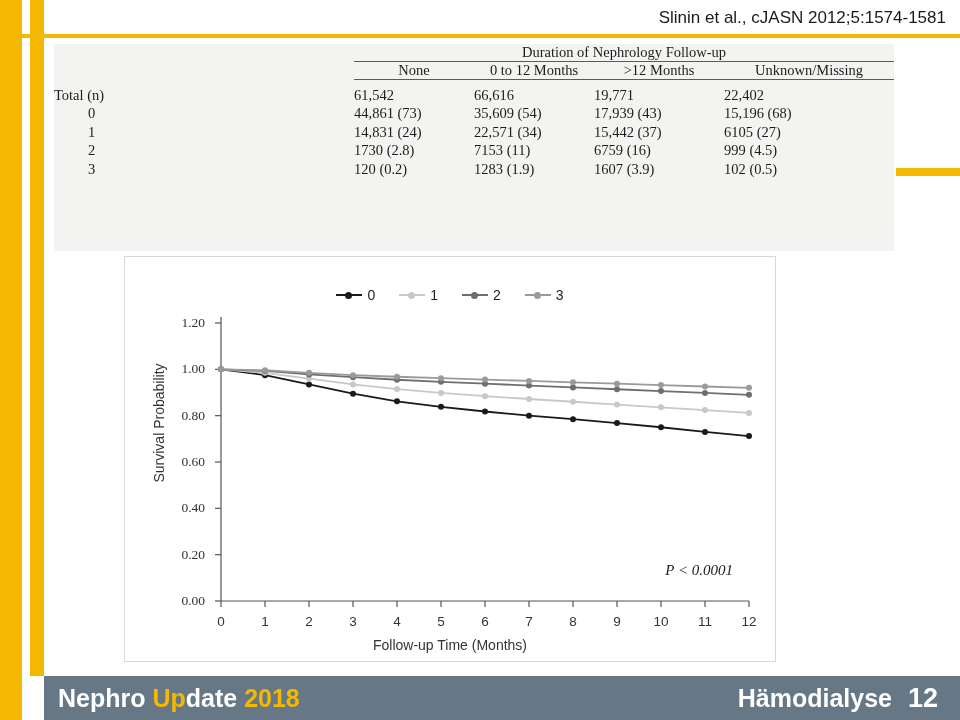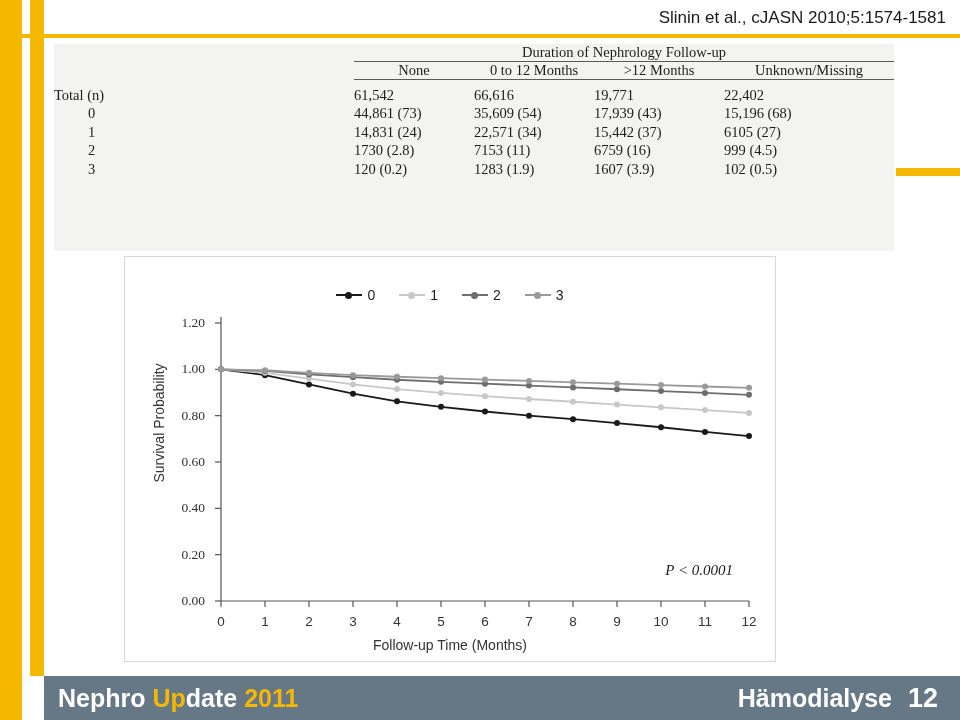--- a/index.html
+++ b/index.html
@@ -212,21 +212,21 @@
   }
 </style>
 </head>
 <body>
 
 <div class="left-bar"></div>
 <div class="left-bar-2"></div>
 <div class="top-rule"></div>
 <div class="right-rule"></div>
 
-<div class="citation">Slinin et al., cJASN 2010;5:1574-1581</div>
+<div class="citation">Slinin et al., cJASN 2012;5:1574-1581</div>
 
 <div class="table-figure">
   <table class="data">
     <thead>
       <tr>
         <th class="spacer-head" style="width:300px"></th>
         <th class="grp-head" colspan="4">Duration of Nephrology Follow-up</th>
       </tr>
       <tr>
         <th class="spacer-head"></th>
@@ -376,16 +376,16 @@
           <span>3</span>
         </div>
       </div>
     <div class="axis-label-y">Survival Probability</div>
     <div class="axis-label-x">Follow-up Time (Months)</div>
     <div class="pvalue">P &lt; 0.0001</div>
   <div class="ytick" style="top: 344px;">0.00</div><div class="ytick" style="top: 297.667px;">0.20</div><div class="ytick" style="top: 251.333px;">0.40</div><div class="ytick" style="top: 205px;">0.60</div><div class="ytick" style="top: 158.667px;">0.80</div><div class="ytick" style="top: 112.333px;">1.00</div><div class="ytick" style="top: 66px;">1.20</div><div class="xtick" style="left: 96px;">0</div><div class="xtick" style="left: 140px;">1</div><div class="xtick" style="left: 184px;">2</div><div class="xtick" style="left: 228px;">3</div><div class="xtick" style="left: 272px;">4</div><div class="xtick" style="left: 316px;">5</div><div class="xtick" style="left: 360px;">6</div><div class="xtick" style="left: 404px;">7</div><div class="xtick" style="left: 448px;">8</div><div class="xtick" style="left: 492px;">9</div><div class="xtick" style="left: 536px;">10</div><div class="xtick" style="left: 580px;">11</div><div class="xtick" style="left: 624px;">12</div></div>
 </div>
 
 <div class="footer">
-  <div class="footer-title"><span>Nephro </span><span class="accent">Up</span><span>date </span><span class="accent">2011</span></div>
+  <div class="footer-title"><span>Nephro </span><span class="accent">Up</span><span>date </span><span class="accent">2018</span></div>
   <div class="footer-center">Hämodialyse</div>
   <div class="footer-page">12</div>
 </div>
 
 </body></html>

